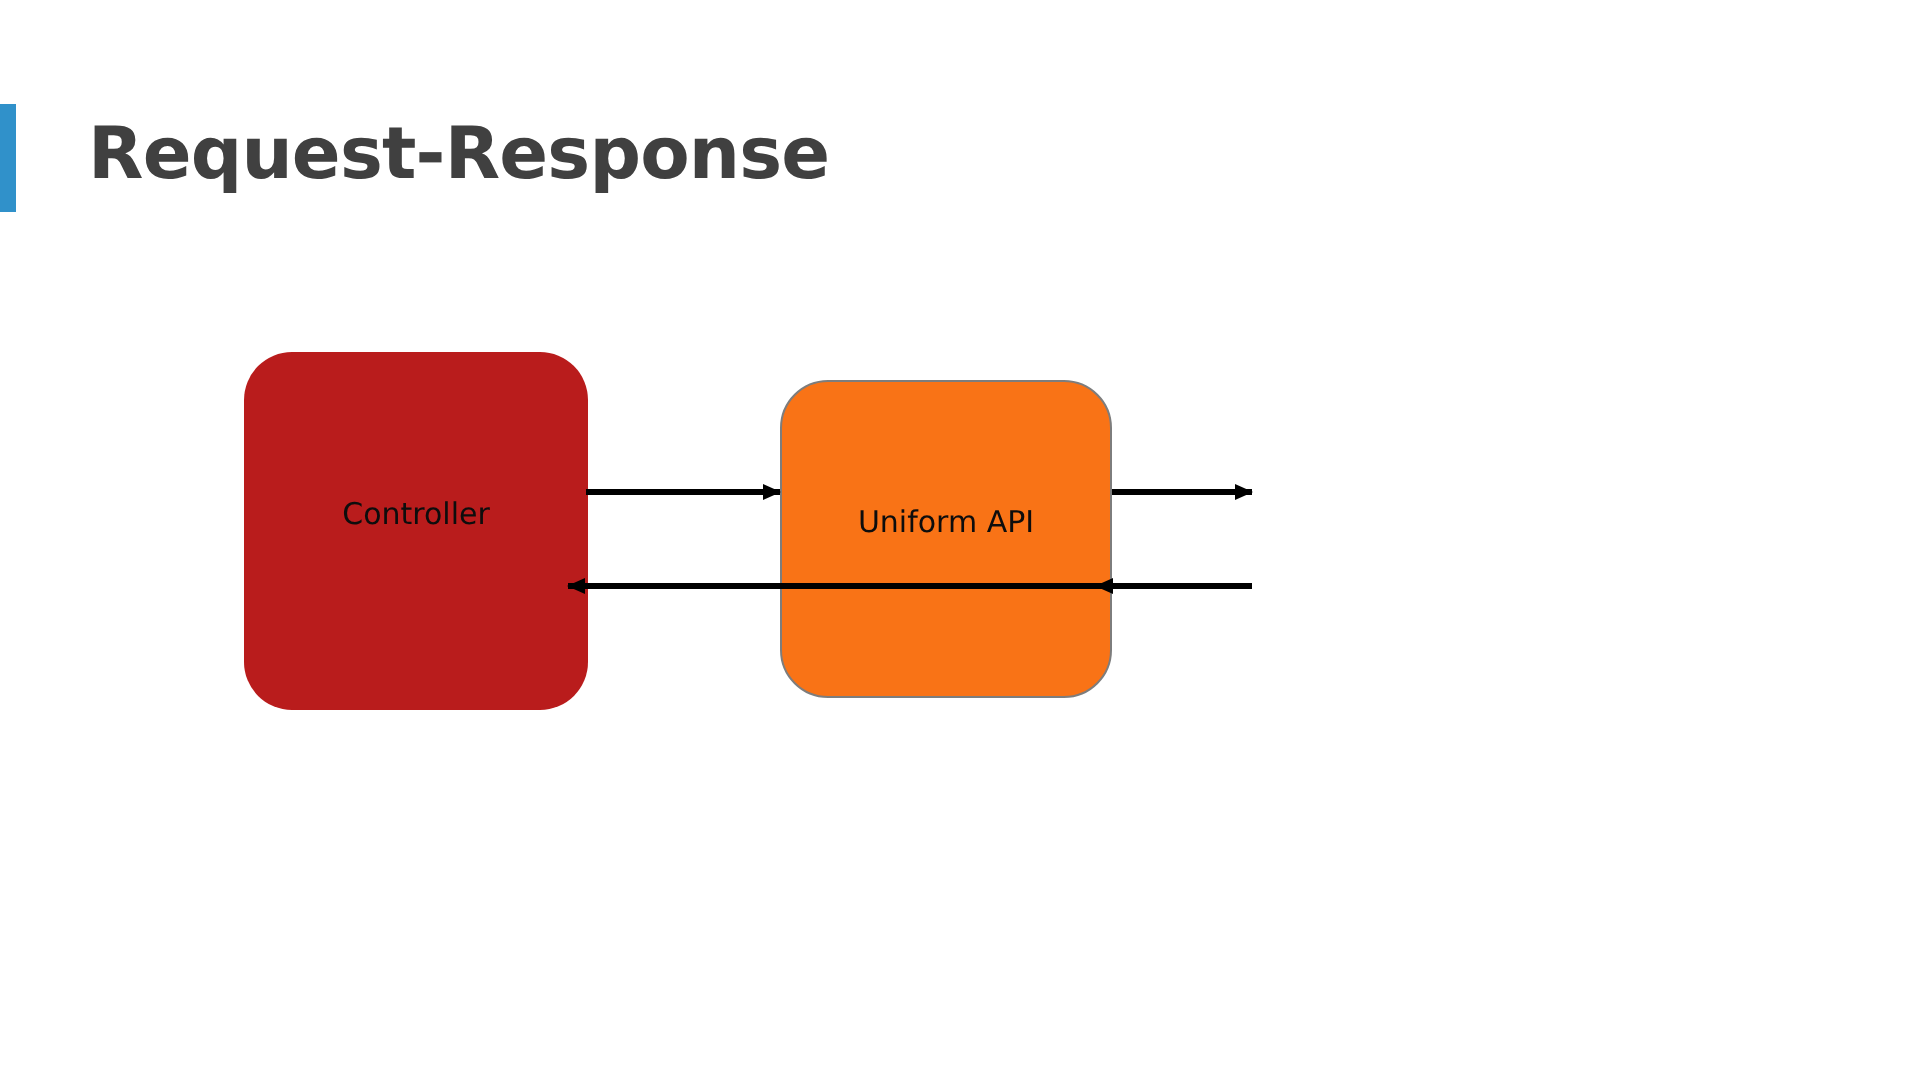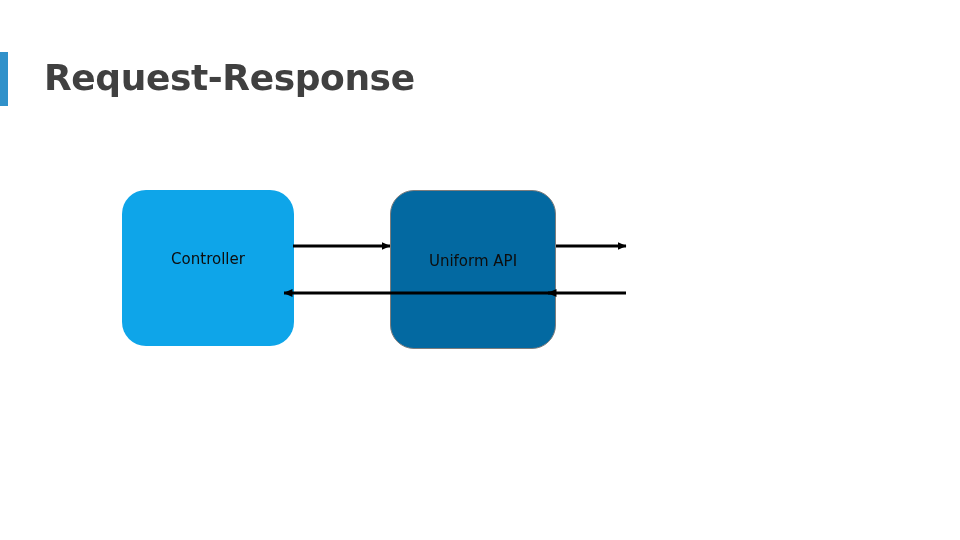--- a/index.html
+++ b/index.html
@@ -42,24 +42,24 @@
     left: 0;
     top: 0;
     width: 960px;
     height: 540px;
   }
 
   
   .node-controller {
     position: absolute;
     left: 122px;
-    top: 190px;
+    top: 176px;
     width: 172px;
-    height: 156px;
-    background: #0ea5e9;
+    height: 179px;
+    background: #b91c1c;
     border-radius: 24px;
   }
   .node-controller .node-label {
     position: absolute;
     left: 0;
     top: 0;
     width: 100%;
     height: 100%;
     display: flex;
     align-items: center;
@@ -71,21 +71,21 @@
     font-family: "DejaVu Sans", sans-serif;
   }
 
   
   .node-api {
     position: absolute;
     left: 390px;
     top: 190px;
     width: 166px;
     height: 159px;
-    background: #0369a1;
+    background: #f97316;
     border: 1px solid #7d7d7d;
     border-radius: 24px;
     box-sizing: border-box;
   }
   .node-api .node-label {
     position: absolute;
     left: 0;
     top: 0;
     width: 100%;
     height: 100%;

